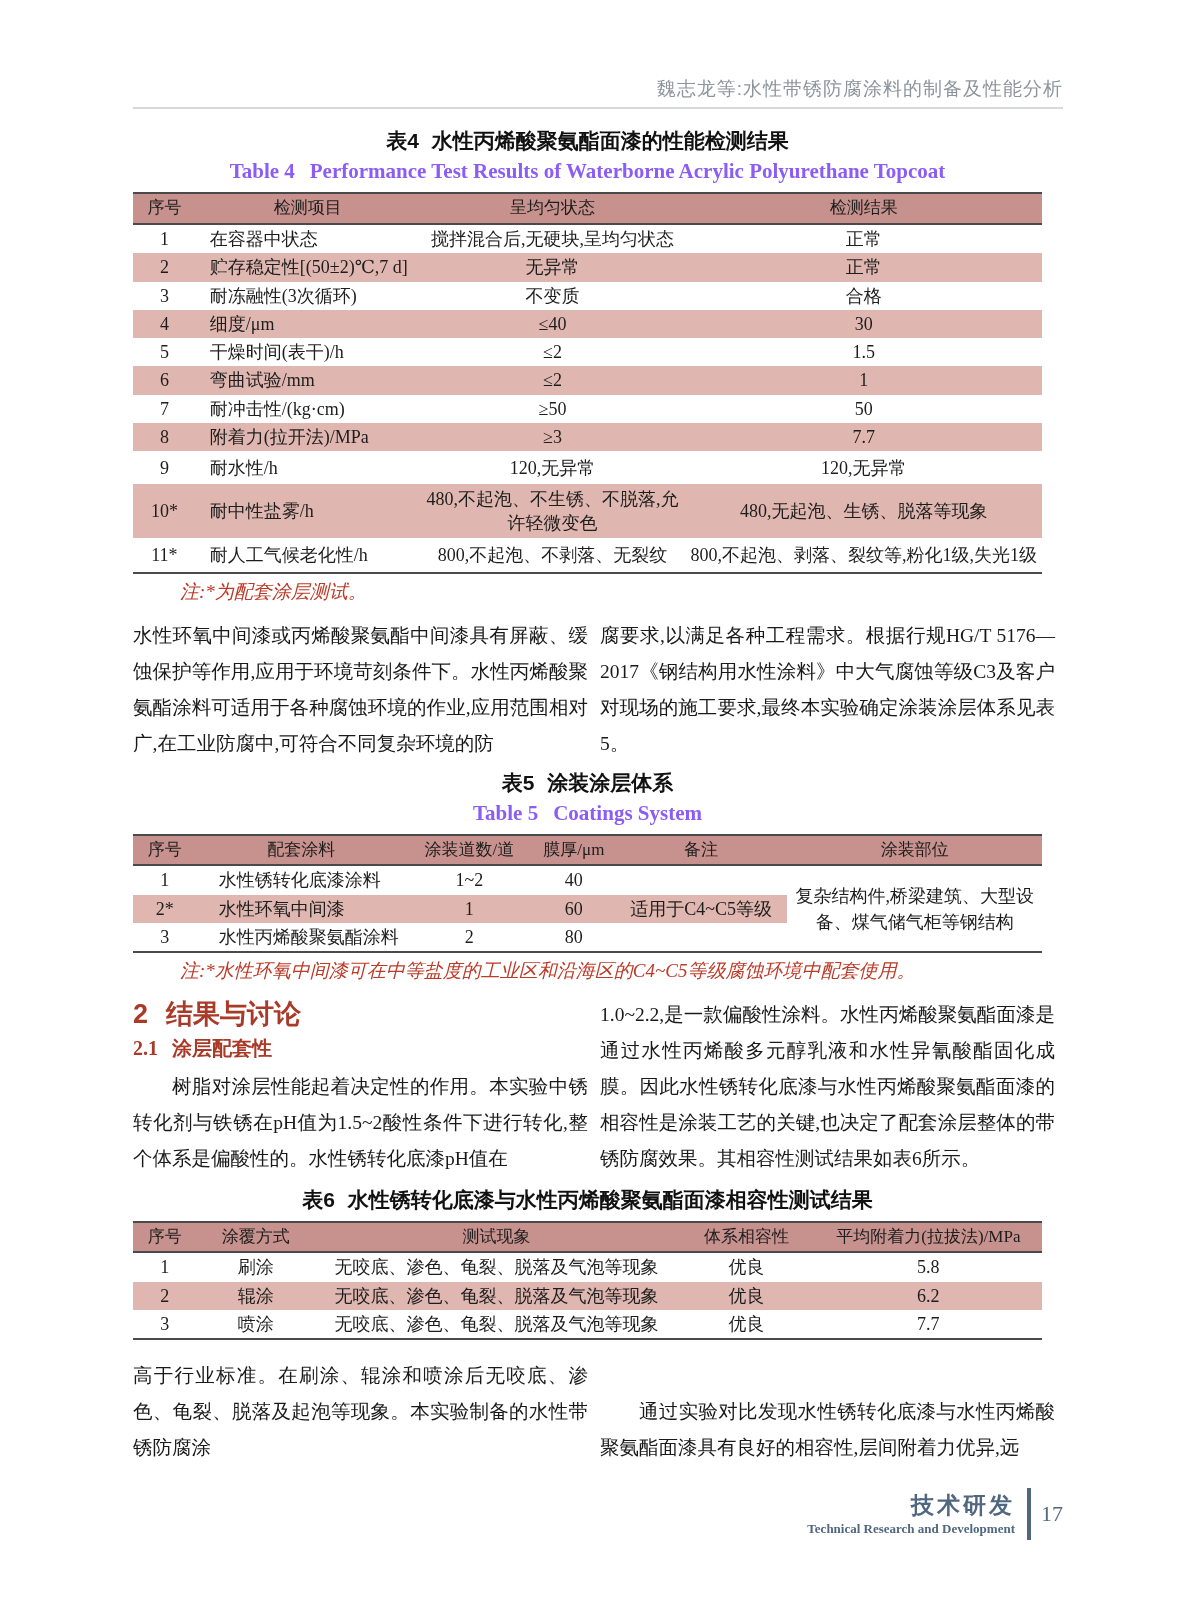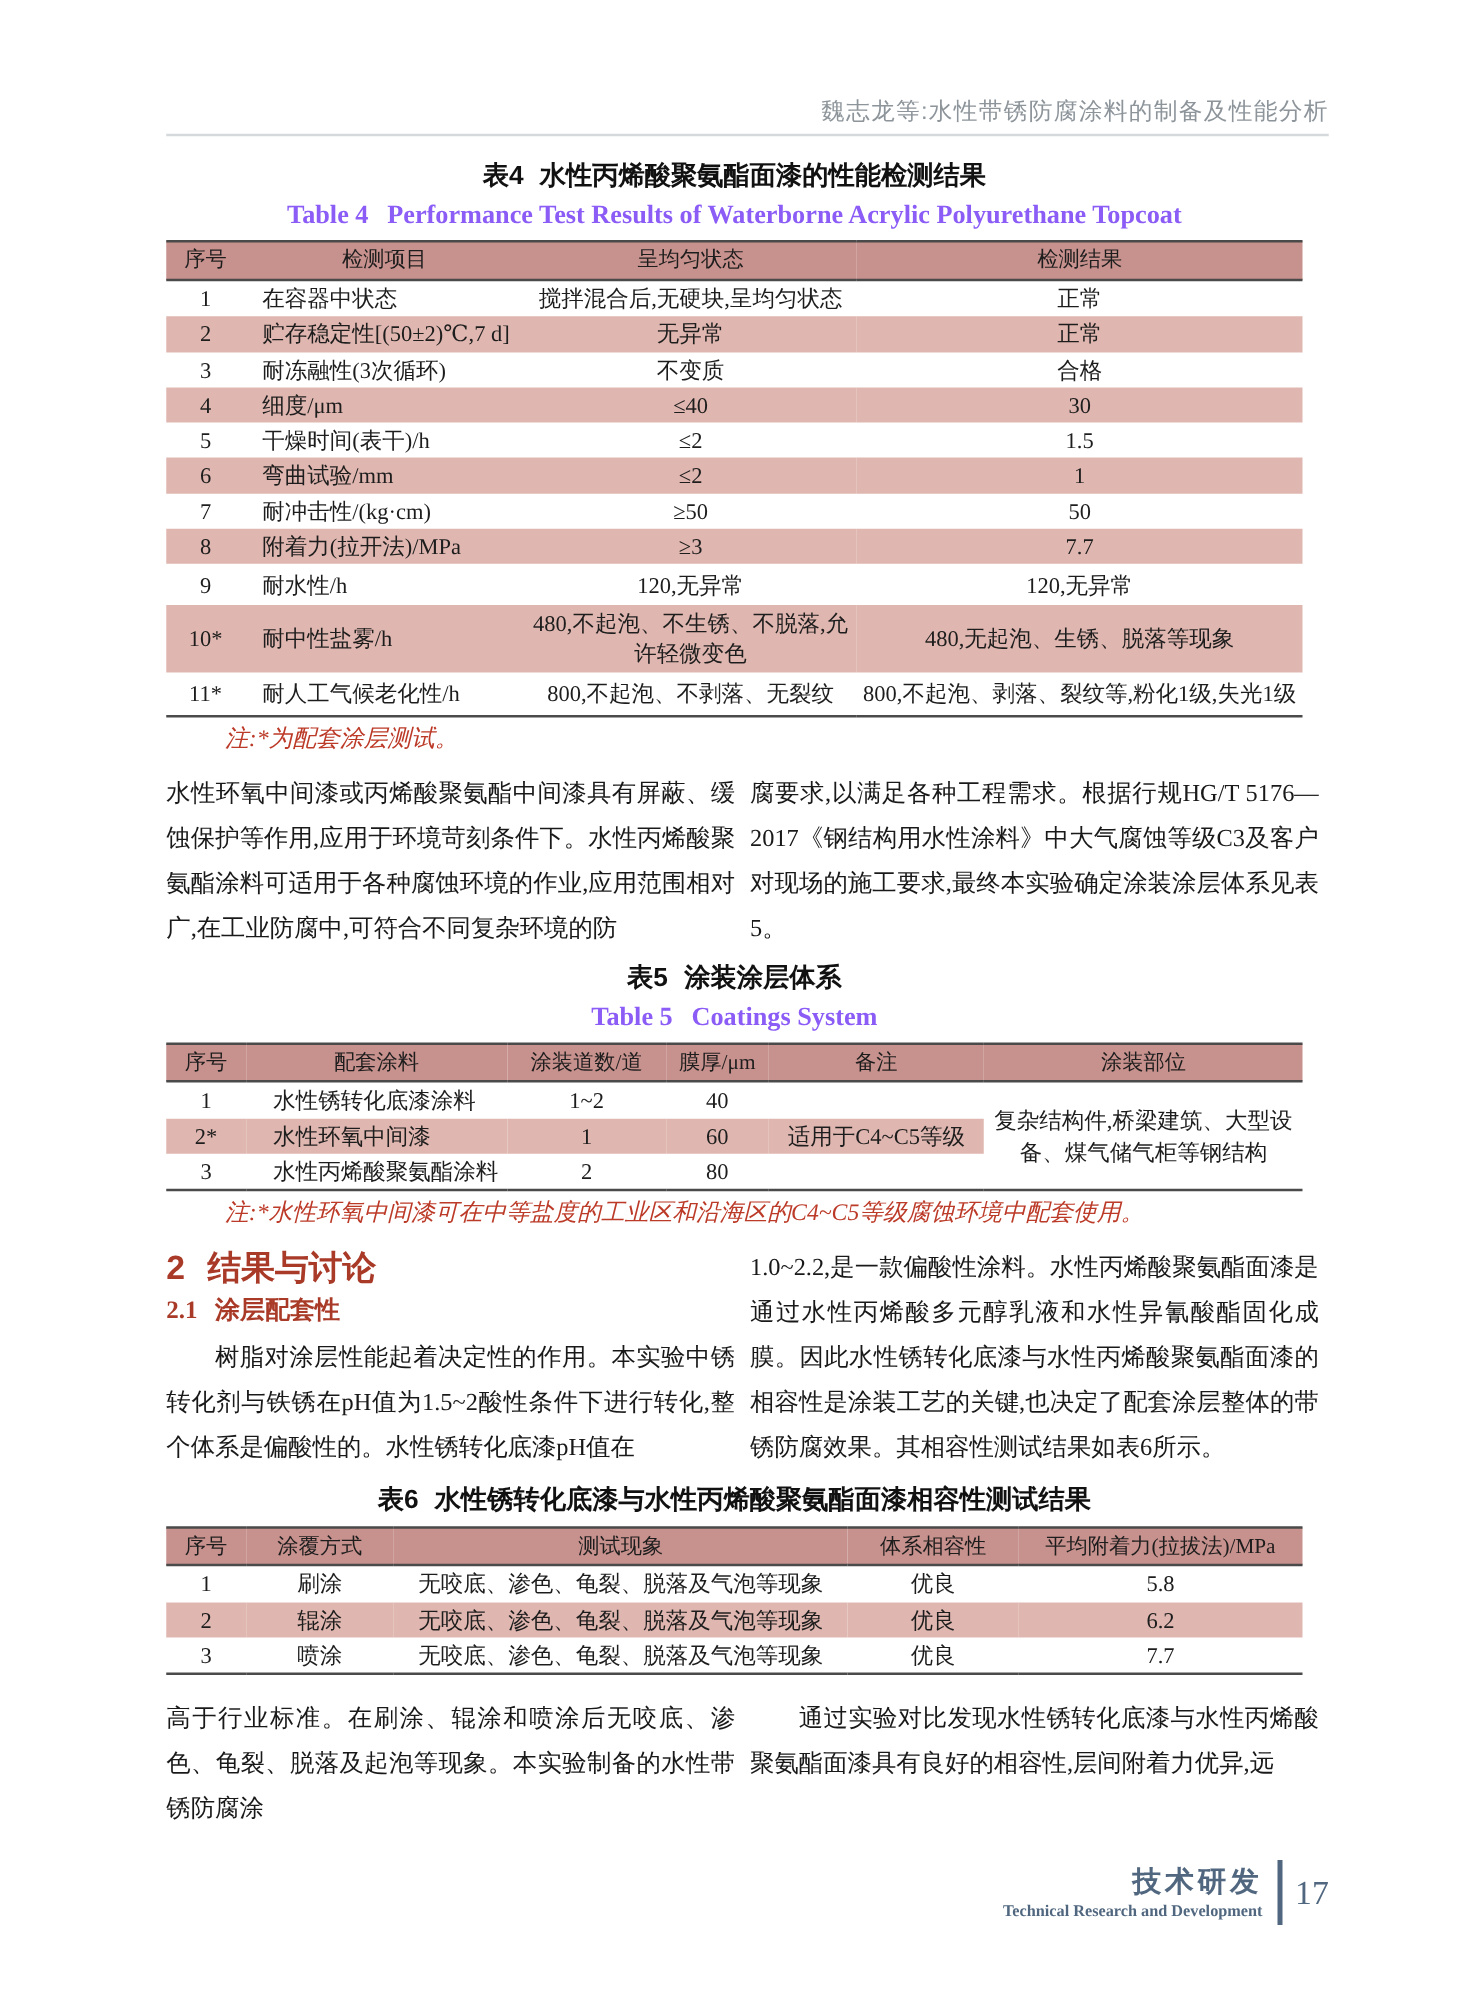--- a/index.html
+++ b/index.html
@@ -41,41 +41,41 @@
   .t5 .c2{width:14%;} .t5 .c3{width:9%;} .t5 .c4{width:19%;}
   .t5 .c5{width:28%;} .t5 td.c5{line-height:1.45;padding:16px 8px;}
 
   .t6 tbody tr{height:28px;} .t6 thead tr{height:30px;}
   .t6 .c0{width:7%;} .t6 .c1{width:13%;} .t6 .c2{width:40%;}
   .t6 .c3{width:15%;} .t6 .c4{width:25%;}
 
   .note{font-style:italic;color:var(--note_red,#bc3a28);font-size:19px;
         margin:6px 0 0 47px;line-height:24px;}
 
-  .cols{display:flex;gap:12px;margin-top:14px;}
+  .cols{display:flex;gap:12px;margin-top:14px;align-items:flex-end;}
   .col{width:455px;font-size:19.5px;line-height:36px;text-align:justify;color:#191919;}
   .indent{text-indent:2em;}
 
   .sec-heading{font-family:"Liberation Sans","DejaVu Sans",sans-serif;font-weight:bold;
         color:var(--heading_red,#a93a28);font-size:27px;line-height:34px;}
   .sec-heading .num{margin-right:18px;}
   .sub-heading{font-family:Liberation Serif, serif;font-weight:bold;
         color:var(--heading_red,#a93a28);font-size:20px;line-height:26px;margin-top:4px;}
   .sub-heading .num{margin-right:14px;}
   .sec-para{margin-top:8px;}
 
   .mt8{margin-top:8px;} .mt10{margin-top:10px;} .mt18{margin-top:18px;}
 
   .footer{position:absolute;top:1488px;right:124px;display:flex;align-items:center;}
   .footer-text{text-align:right;color:var(--footer_slate,#50677f);}
   .footer-cn{font-family:"Liberation Sans","DejaVu Sans",sans-serif;font-weight:bold;
         font-size:23px;line-height:26px;letter-spacing:3px;}
   .footer-en{font-weight:bold;font-size:13px;margin-top:3px;}
   .footer-bar{width:4px;height:52px;background:var(--footer_slate,#50677f);margin:0 10px 0 12px;}
-  .footer-num{font-size:27px;color:var(--footer_slate,#50677f);}
+  .footer-num{font-size:22px;color:var(--footer_slate,#50677f);}
 </style>
 </head>
 <body>
 
 <div class="page">
 
   <div class="running-head">魏志龙等:水性带锈防腐涂料的制备及性能分析</div>
   <div class="head-rule"></div>
 
   <div class="content">

